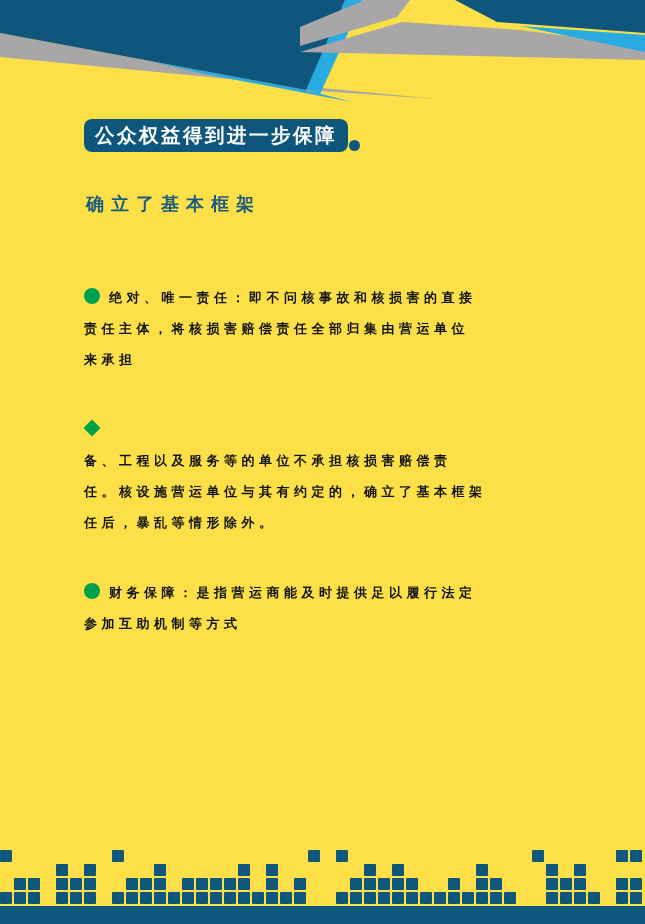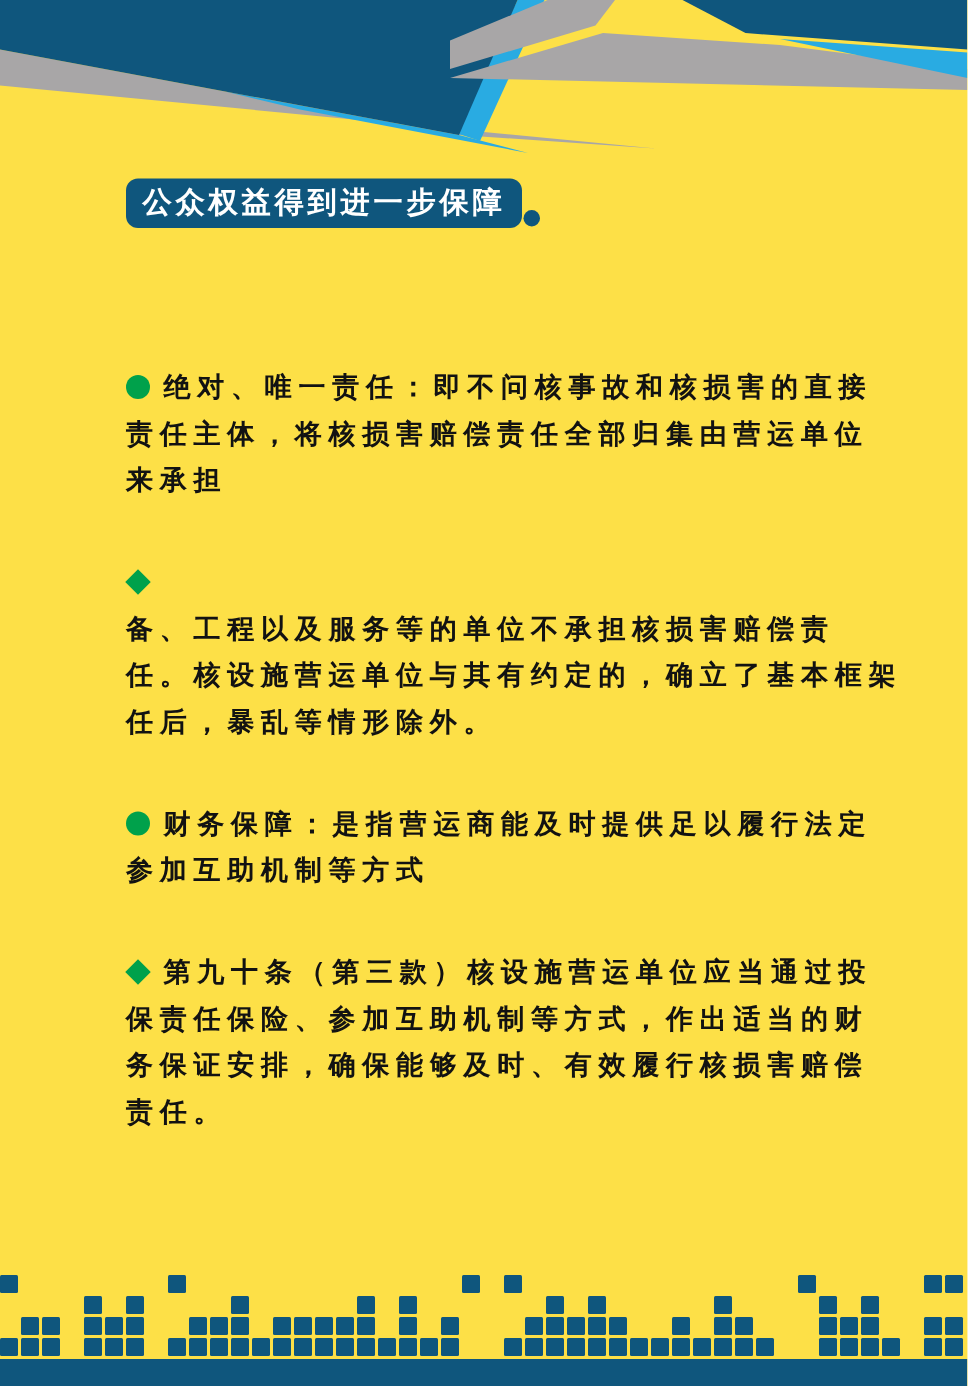--- a/index.html
+++ b/index.html
@@ -33,22 +33,22 @@
     position:absolute;left:349px;top:140px;width:11px;height:11px;
     border-radius:50%;background:var(--primary-blue);
   }
   .subtitle{
     position:absolute;left:86px;top:192px;
     color:var(--heading-blue);font-weight:bold;font-size:18px;letter-spacing:7px;
     white-space:nowrap;
   }
   .bullets{position:absolute;left:84px;top:243px;width:505px;}
   .bullet-item{
-    font-weight:bold;font-size:18px;letter-spacing:4.5px;line-height:31px;
-    color:var(--body-text);margin-bottom:37px;white-space:nowrap;
+    font-weight:bold;font-size:13px;letter-spacing:4.5px;line-height:31px;
+    color:var(--body-text);margin-bottom:37px;white-space:nowrap;margin-top:39px;
   }
   .marker{display:inline-block;background:var(--marker-green);}
   .marker.circle{width:16px;height:16px;border-radius:50%;margin-right:9px;vertical-align:-2px;}
   .marker.diamond{width:12px;height:12px;transform:rotate(45deg);margin-right:11px;margin-left:2px;vertical-align:0px;}
 
   .pixel-pattern{position:absolute;left:0;top:850px;width:645px;height:56px;}
   .sq{position:absolute;width:12px;height:12px;background:var(--primary-blue);border-radius:1px;}
   .footer-bar{position:absolute;left:0;top:906px;width:645px;height:18px;background:var(--primary-blue);}
 </style>
 </head>
@@ -63,26 +63,26 @@
     <polygon class="f-blue" points="0,0 345,0 306,90 0,33"></polygon>
     <polygon class="f-gray" points="365,0 410,0 397,17 300,46 300,27"></polygon>
     <polygon class="f-gray" points="402,22 520,30 645,46 645,60 300,52"></polygon>
     <polygon class="f-cyan" points="520,26 645,35 645,52"></polygon>
     <polygon class="f-blue" points="455,0 645,0 645,33 497,22"></polygon>
   </svg>
 
   <div class="banner">公众权益得到进一步保障</div>
   <div class="banner-dot"></div>
 
+  <div class="subtitle">确立了基本框架</div>
 
   <div class="bullets">
       <div class="bullet-item"><span class="marker circle"></span><span>绝对、唯一责任：即不问核事故和核损害的直接</span><br><span>责任主体，将核损害赔偿责任全部归集由营运单位</span><br><span>来承担</span></div>
       <div class="bullet-item"><span class="marker diamond"></span><br><span>备、工程以及服务等的单位不承担核损害赔偿责</span><br><span>任。核设施营运单位与其有约定的，确立了基本框架</span><br><span>任后，暴乱等情形除外。</span></div>
       <div class="bullet-item"><span class="marker circle"></span><span>财务保障：是指营运商能及时提供足以履行法定</span><br><span>参加互助机制等方式</span></div>
-      <div class="bullet-item"><span class="marker diamond"></span><span>第九十条（第三款）核设施营运单位应当通过投</span><br><span>保责任保险、参加互助机制等方式，作出适当的财</span><br><span>务保证安排，确保能够及时、有效履行核损害赔偿</span><br><span>责任。</span></div>
     </div>
 
   <div class="pixel-pattern">
       <div class="sq" style="left: 0px; top: 0px;"></div>
       <div class="sq" style="left: 112px; top: 0px;"></div>
       <div class="sq" style="left: 308px; top: 0px;"></div>
       <div class="sq" style="left: 336px; top: 0px;"></div>
       <div class="sq" style="left: 532px; top: 0px;"></div>
       <div class="sq" style="left: 616px; top: 0px;"></div>
       <div class="sq" style="left: 630px; top: 0px;"></div>

